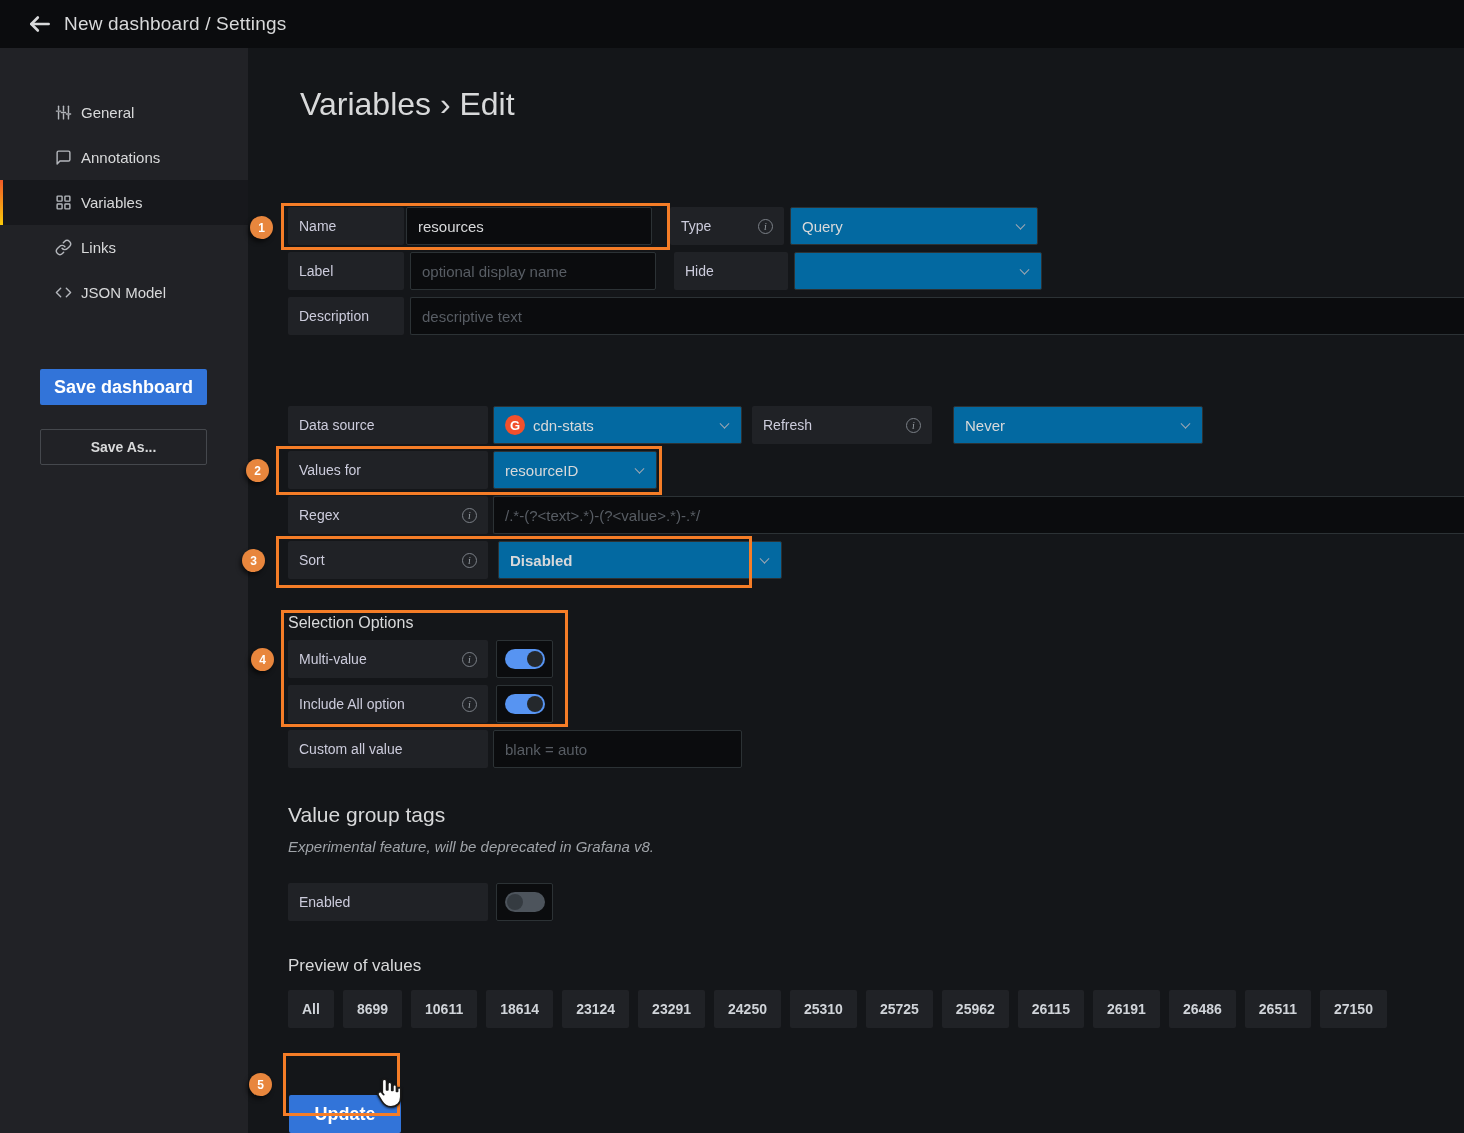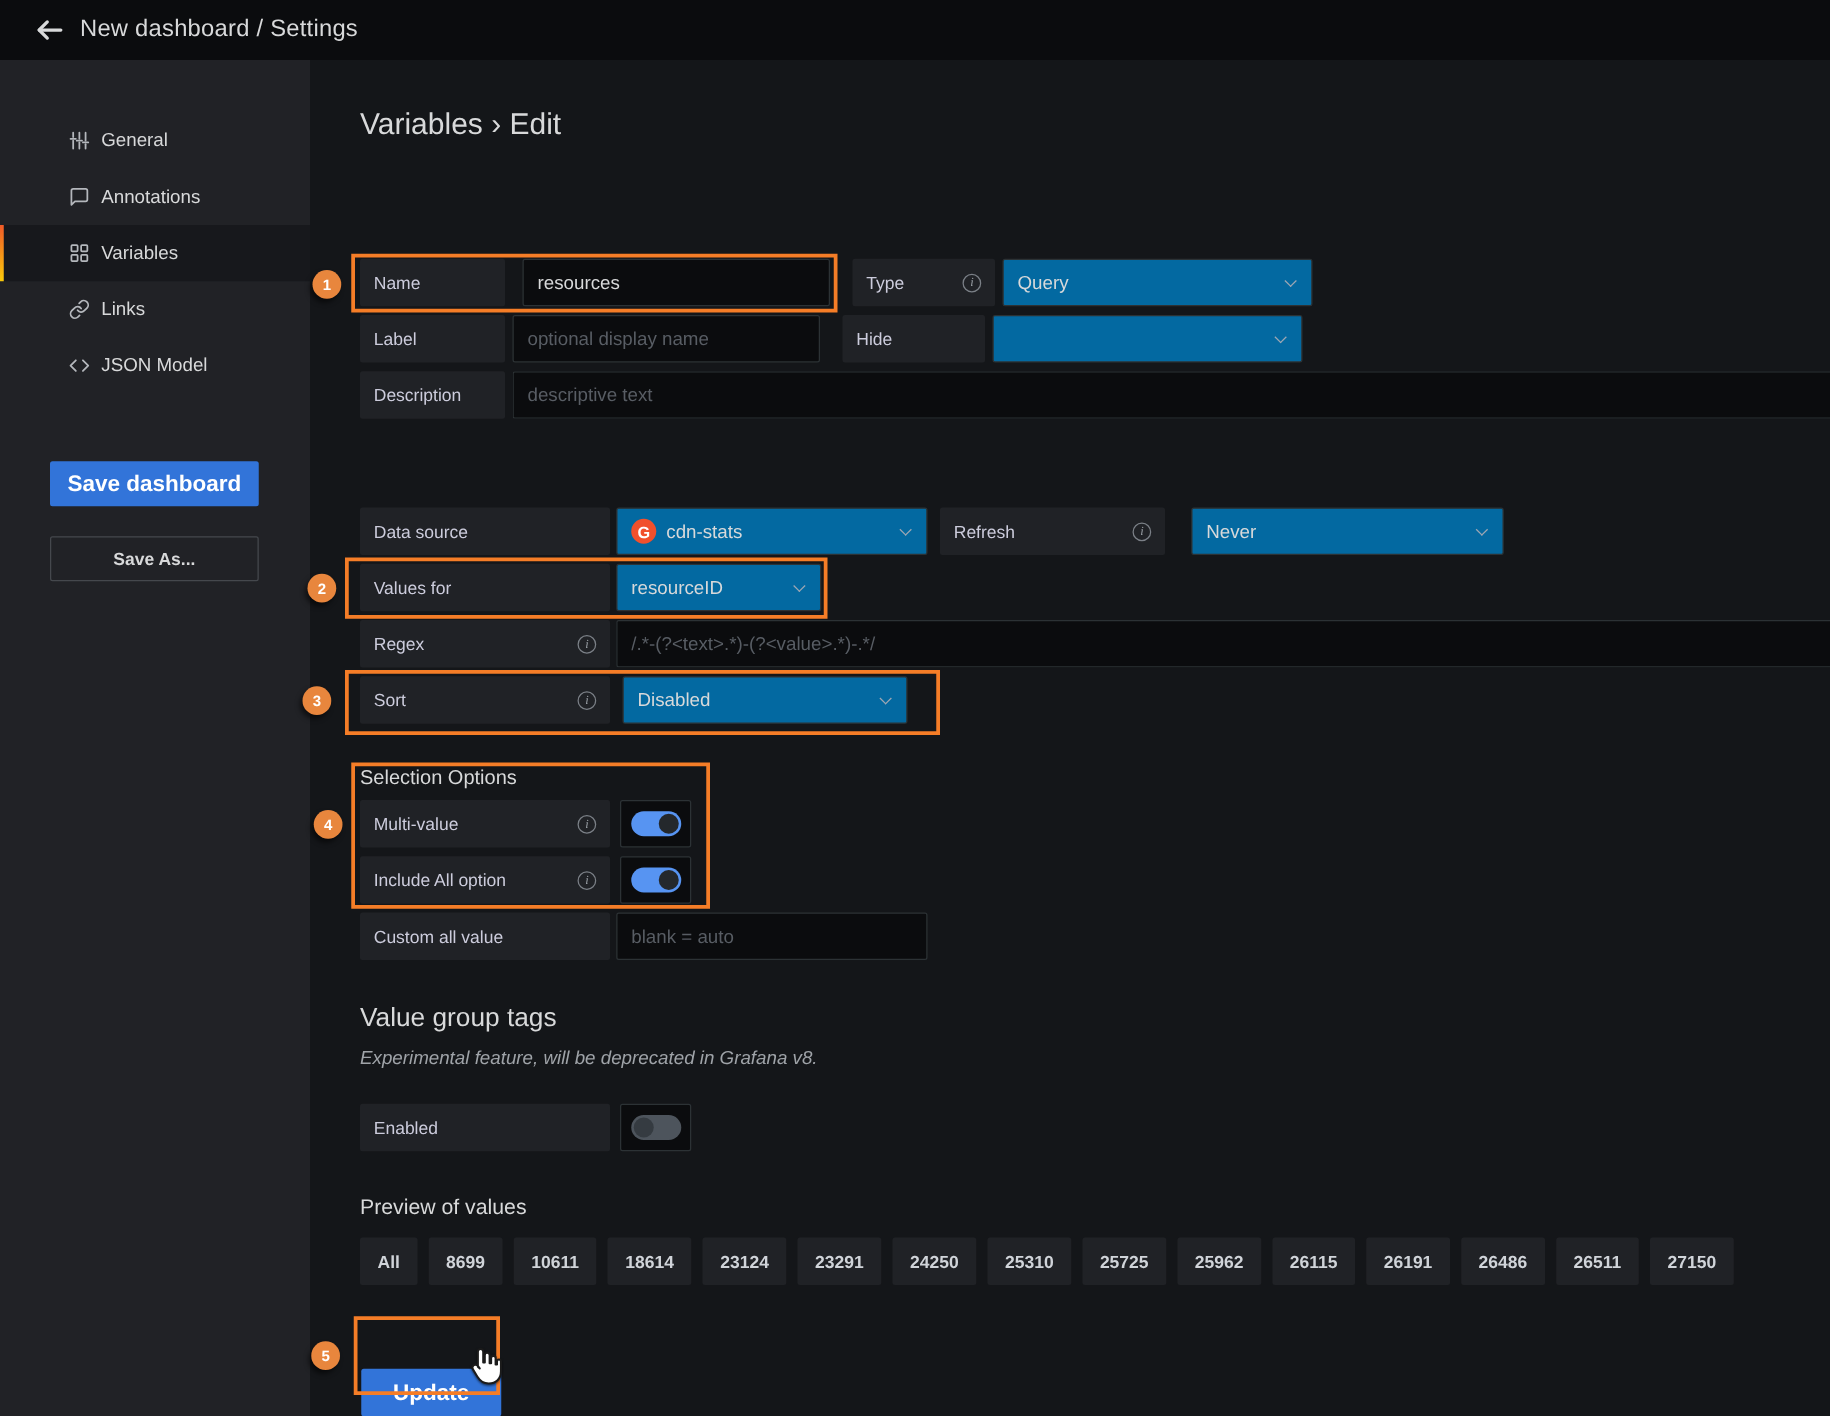--- a/index.html
+++ b/index.html
@@ -48,21 +48,21 @@
   .save-dashboard { top:321px; }
   .save-as {
     top:381px; background:transparent; border:1px solid #45484d;
     color:#d8d9da; font-size:14px; font-weight:600; border-radius:2px;
   }
 
   
   .content { position:absolute; top:48px; left:248px; right:0; bottom:0; background:#141619; }
   .abs { position:absolute; }
 
-  .page-title { top:38px; left:40px; font-size:24px; color:#d8d9da; font-weight:400; }
+  .page-title { top:38px; left:52px; font-size:32px; color:#d8d9da; font-weight:400; }
   .section-h { font-size:16px; color:#d8d9da; font-weight:400; }
 
   .row { height:38px; display:flex; }
   .cell-label {
     background:#202226; border-radius:2px; height:38px;
     display:flex; align-items:center; padding:0 11px;
     font-size:14px; font-weight:500; color:#ccccdc;
   }
   .finput {
     background:#0b0c0e; border:1px solid #2c3235; border-radius:2px;
@@ -198,21 +198,21 @@
 </div>
 
 <div class="content">
 
   <div class="abs page-title">Variables › Edit</div>
 
   <div class="abs section-h" style="top:168px;left:40px;">General</div>
 
   <div class="abs row" style="top:159px;left:40px;">
     <div class="cell-label" style="width:116px;">Name</div>
-    <input class="finput" style="width: 246px; margin-left: 14px;" value="resources">
+    <input class="finput" style="width: 246px; margin-left: 2px;" value="resources">
     <div class="cell-label" style="width:114px;margin-left:18px;">
       <span>Type</span>
       <span class="info">i</span>
     </div>
     <div class="select" style="width:248px;margin-left:6px;">
       <span>Query</span>
       <span class="chev"></span>
     </div>
   </div>
 
@@ -263,21 +263,21 @@
       <span class="info">i</span>
     </div>
     <input class="finput" style="flex: 1 1 0%; margin-left: 5px; border-right: none; border-radius: 2px 0px 0px 2px;" placeholder="/.*-(?&lt;text&gt;.*)-(?&lt;value&gt;.*)-.*/">
   </div>
 
   <div class="abs row" style="top:493px;left:40px;">
     <div class="cell-label" style="width:200px;">
       <span>Sort</span>
       <span class="info">i</span>
     </div>
-    <div class="select" style="width:228px;margin-left:10px;">
+    <div class="select" style="width:284px;margin-left:10px;font-weight:bold;">
       <span>Disabled</span>
       <span class="chev"></span>
     </div>
   </div>
 
   <div class="abs section-h" style="top:566px;left:40px;">Selection Options</div>
 
   <div class="abs row" style="top:592px;left:40px;">
     <div class="cell-label" style="width:200px;">
       <span>Multi-value</span>

